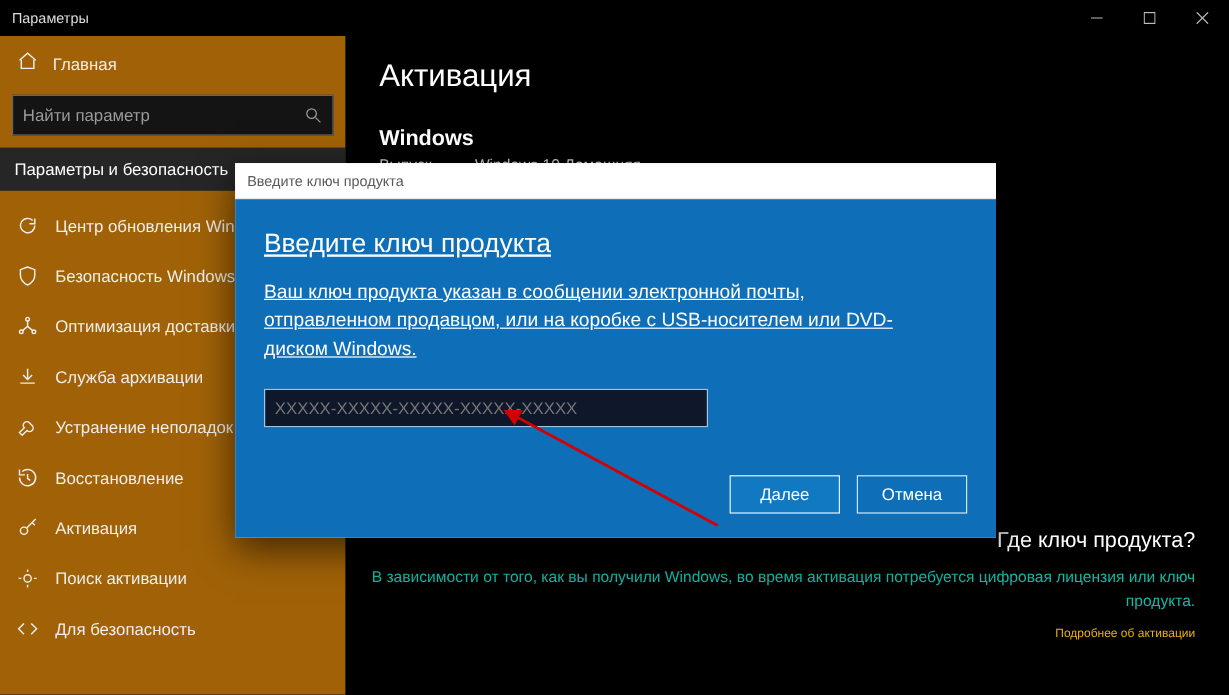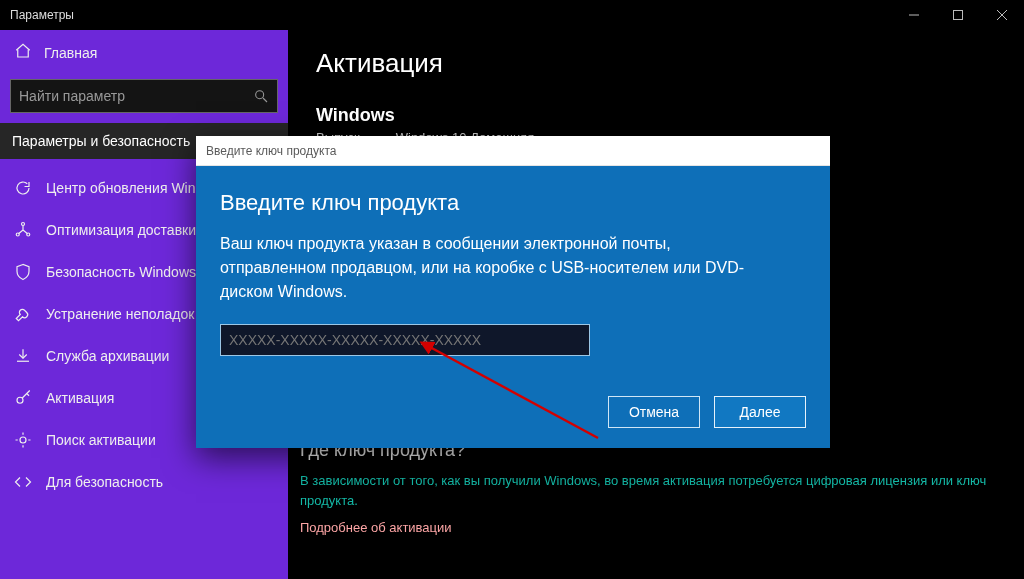--- a/index.html
+++ b/index.html
@@ -4,40 +4,40 @@
 <style>
   * { box-sizing: border-box; margin: 0; padding: 0; }
   html, body { width: 1024px; height: 579px; overflow: hidden; font-family: "Segoe UI", Arial, sans-serif; background: #000; color: #fff; }
   .window { width: 1024px; height: 579px; position: relative; background: #000; }
   
   .titlebar { height: 30px; display: flex; align-items: center; justify-content: space-between; padding: 0 0 0 10px; font-size: 12px; color: #ddd; }
   .titlebar .controls { display: flex; height: 100%; }
   .titlebar .ctrl { width: 44px; display: flex; align-items: center; justify-content: center; color: #bbb; font-size: 12px; }
   .titlebar .ctrl svg { width: 10px; height: 10px; }
   
-  .sidebar { position: absolute; left: 0; top: 30px; bottom: 0; width: 288px; background: #6d28d9; color: #eee; }
+  .sidebar { position: absolute; left: 0; top: 30px; bottom: 0; width: 288px; background: #a16207; color: #eee; }
   .home { display: flex; align-items: center; gap: 12px; padding: 12px 14px 10px 14px; font-size: 14px; }
   .searchbox { margin: 6px 10px 10px 10px; height: 34px; border: 1px solid #666; background: #141414; display: flex; align-items: center; padding: 0 8px; color: #999; font-size: 14px; justify-content: space-between; }
   .searchbox .sicon { width: 16px; height: 16px; }
   .section-header { font-size: 14px; color: #fff; padding: 10px 12px; background: #262626; }
   .side-items { margin-top: 8px; }
   .side-item { display: flex; align-items: center; gap: 14px; padding: 12px 14px; font-size: 14px; color: #eee; white-space: nowrap; }
   .side-item .icon { width: 18px; height: 18px; display: inline-flex; align-items: center; justify-content: center; }
   .side-item .icon svg { width: 18px; height: 18px; }
   
   .main { position: absolute; left: 288px; right: 0; top: 30px; bottom: 0; background: #000; padding: 18px 28px 0 28px; }
   .page-title { font-size: 26px; font-weight: 400; margin-bottom: 26px; }
   .sec-h { font-size: 18px; font-weight: 700; margin-bottom: 4px; }
   .kv { font-size: 13px; color: #ccc; }
-  .bottom-block { position: absolute; left: 300px; right: 28px; top: 440px; }
+  .bottom-block { position: absolute; left: 300px; right: 28px; top: 440px; text-align: right; }
   .bottom-block h2 { font-size: 18px; font-weight: 400; margin-bottom: 10px; }
   .bottom-block p { font-size: 13px; color: #14b8a6; line-height: 1.5; margin-bottom: 8px; }
-  .bottom-block a { color: #fca5a5; text-decoration: none; font-size: 13px; }
-  
-  .dialog { position: absolute; left: 196px; top: 136px; width: 634px; background: #fff; box-shadow: 0 10px 30px rgba(0,0,0,0.6); }
+  .bottom-block a { color: #eab308; text-decoration: none; font-size: 10px; }
+  
+  .dialog { position: absolute; left: 196px; top: 136px; width: 634px; background: #fff; box-shadow: 0 10px 30px rgba(0,0,0,0.6); text-decoration: underline; }
   .dialog .dtitle { height: 30px; display: flex; align-items: center; padding: 0 10px; font-size: 12px; color: #5a5a5a; background: #fff; border-bottom: 1px solid #e5e5e5; }
   .dialog .dbody { background: #0e6fb8; color: #fff; padding: 24px 24px 20px 24px; min-height: 282px; position: relative; }
   .dialog .dheading { font-size: 22px; font-weight: 300; margin-bottom: 16px; }
   .dialog .ddesc { font-size: 16px; line-height: 1.5; margin-bottom: 20px; max-width: 560px; }
   .dialog .dlabel { font-size: 13.5px; margin-bottom: 6px; }
   .dialog .dinput { width: 370px; height: 32px; border: 1px solid #9cc7e6; background: #0f172a; color: #cfe6f6; padding: 0 8px; font-size: 14px; outline: none; }
   .dialog .dbuttons { position: absolute; right: 24px; bottom: 20px; display: flex; gap: 14px; }
   .dialog .dbtn { min-width: 92px; height: 32px; border: 1px solid #cfe6f6; background: #0e6fb8; color: #fff; font-size: 14px; display: flex; align-items: center; justify-content: center; }
   .dialog .dbtn.primary { background: #1178c2; border: 1.5px solid #e6f2fb; }
   
@@ -97,53 +97,63 @@
             <svg viewBox="0 0 24 24" fill="none" stroke="#eee" stroke-width="1.6">
               <path d="M20 12a8 8 0 1 1-2.34-5.66"></path>
               <polyline points="20 4 20 10 14 10"></polyline>
             </svg>
           </span>
         <span>Центр обновления Windows</span>
       </div>
       <div class="side-item">
         <span class="icon">
             <svg viewBox="0 0 24 24" fill="none" stroke="#eee" stroke-width="1.6">
+              <path d="M12 2 4 5v6c0 5 3.5 9 8 11 4.5-2 8-6 8-11V5l-8-3Z"></path>
+            </svg>
+          </span>
+        <span>Безопасность Windows</span>
+      </div>
+      <div class="side-item">
+        <span class="icon">
+            <svg viewBox="0 0 24 24" fill="none" stroke="#eee" stroke-width="1.6">
               <circle cx="12" cy="4" r="2"></circle>
               <circle cx="5" cy="18" r="2"></circle>
               <circle cx="19" cy="18" r="2"></circle>
               <path d="M12 6v6M12 12 6 17M12 12l6 5"></path>
             </svg>
           </span>
         <span>Оптимизация доставки</span>
       </div>
       <div class="side-item">
         <span class="icon">
             <svg viewBox="0 0 24 24" fill="none" stroke="#eee" stroke-width="1.6">
-              <path d="M12 2 4 5v6c0 5 3.5 9 8 11 4.5-2 8-6 8-11V5l-8-3Z"></path>
-            </svg>
-          </span>
-        <span>Безопасность Windows</span>
-      </div>
-      <div class="side-item">
-        <span class="icon">
-            <svg viewBox="0 0 24 24" fill="none" stroke="#eee" stroke-width="1.6">
-              <path d="M14 7a4 4 0 0 0-5.66 5.66L3 18l3 3 5.34-5.34A4 4 0 0 0 17 10l-3-3Z"></path>
-            </svg>
-          </span>
-        <span>Устранение неполадок</span>
-      </div>
-      <div class="side-item">
-        <span class="icon">
-            <svg viewBox="0 0 24 24" fill="none" stroke="#eee" stroke-width="1.6">
               <path d="M12 3v12"></path>
               <polyline points="7 10 12 15 17 10"></polyline>
               <path d="M4 19h16"></path>
             </svg>
           </span>
         <span>Служба архивации</span>
+      </div>
+      <div class="side-item">
+        <span class="icon">
+            <svg viewBox="0 0 24 24" fill="none" stroke="#eee" stroke-width="1.6">
+              <path d="M14 7a4 4 0 0 0-5.66 5.66L3 18l3 3 5.34-5.34A4 4 0 0 0 17 10l-3-3Z"></path>
+            </svg>
+          </span>
+        <span>Устранение неполадок</span>
+      </div>
+      <div class="side-item">
+        <span class="icon">
+            <svg viewBox="0 0 24 24" fill="none" stroke="#eee" stroke-width="1.6">
+              <path d="M3 12a9 9 0 1 0 3-6.7"></path>
+              <polyline points="3 3 3 9 9 9"></polyline>
+              <path d="M12 8v5l3 2"></path>
+            </svg>
+          </span>
+        <span>Восстановление</span>
       </div>
       <div class="side-item">
         <span class="icon">
             <svg viewBox="0 0 24 24" fill="none" stroke="#eee" stroke-width="1.6">
               <circle cx="8" cy="15" r="4"></circle>
               <path d="M11 12 21 2M17 6l3 3"></path>
             </svg>
           </span>
         <span>Активация</span>
       </div>
@@ -184,22 +194,22 @@
     <a href="#">Подробнее об активации</a>
   </div>
 
   <div class="dialog">
     <div class="dtitle">Введите ключ продукта</div>
     <div class="dbody">
       <div class="dheading">Введите ключ продукта</div>
       <div class="ddesc">Ваш ключ продукта указан в сообщении электронной почты, отправленном продавцом, или на коробке с USB-носителем или DVD-диском Windows.</div>
       <input class="dinput" type="text" placeholder="XXXXX-XXXXX-XXXXX-XXXXX-XXXXX" style="">
       <div class="dbuttons">
+        <div class="dbtn primary">Далее</div>
         <div class="dbtn">Отмена</div>
-        <div class="dbtn primary">Далее</div>
       </div>
     </div>
   </div>
 
   <div class="arrow" style="left:418px; top:338px;">
     <svg width="190" height="110">
       <defs>
         <marker id="ah" markerWidth="10" markerHeight="10" refX="2" refY="3" orient="auto">
           <path d="M0,0 L6,3 L0,6 Z" fill="#d30000"></path>
         </marker>

